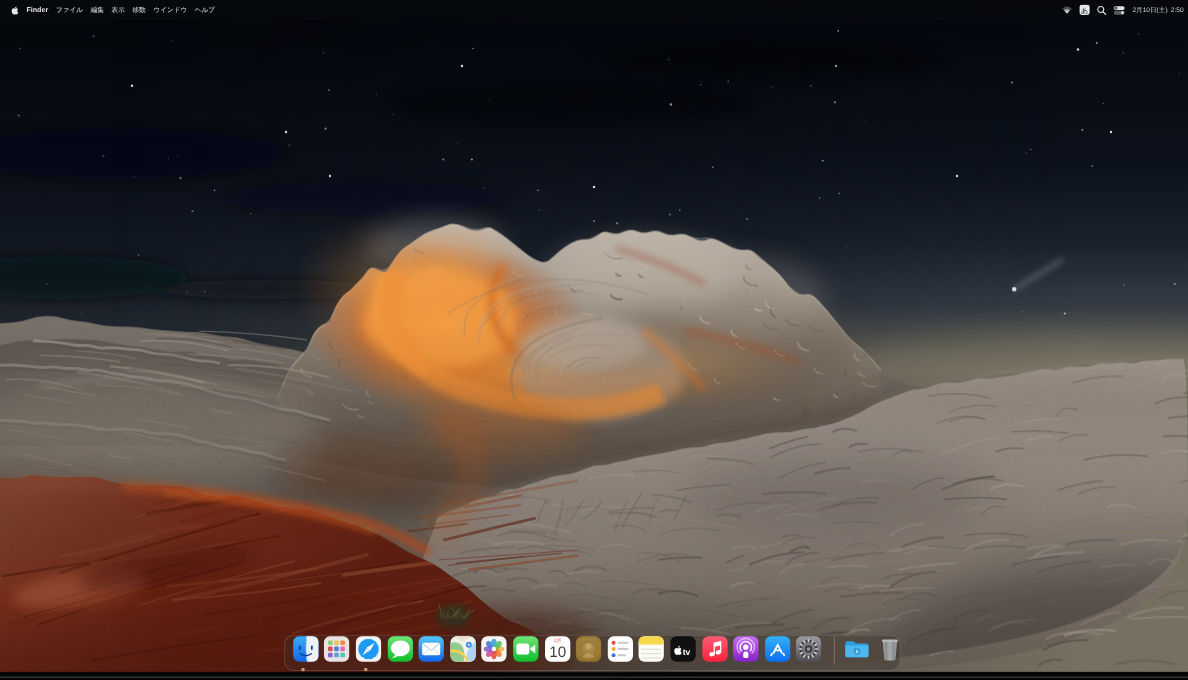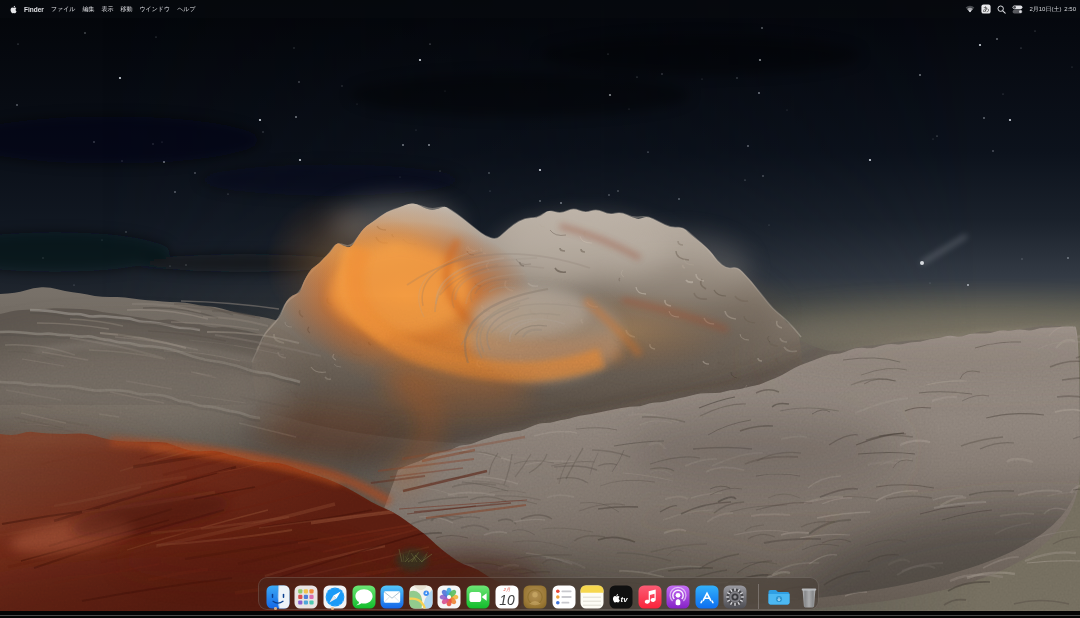--- a/index.html
+++ b/index.html
@@ -7,21 +7,21 @@
 #menubar { position:absolute; left:0; top:0; width:1080px; height:18px; background:rgba(8,10,15,0.68); display:flex; align-items:center; color:#dfe0e4; font-size:6px; }
 #menubar .apple { margin-left:10px; width:7px; height:9px; }
 #menubar .mi { margin-left:7px; letter-spacing:0; }
 #menubar .mi.b { font-weight:bold; margin-left:7px; font-size:6.5px; }
 #mright { margin-left:auto; display:flex; align-items:center; }
 #mright .ic { margin-right:6px; display:flex; align-items:center; }
 #mright .clock { margin-right:4px; font-size:6px; color:#d8d9dd; white-space:nowrap; }
 #dock { position:absolute; left:258px; top:577px; width:561px; height:33px; border-radius:9px;
   background:rgba(58,50,45,0.38); border:0.5px solid rgba(255,255,255,0.13);
   -webkit-backdrop-filter:blur(16px) saturate(1.3); backdrop-filter:blur(16px) saturate(1.3);
-  display:flex; align-items:flex-end; padding-left:4.5px;font-style:italic; }
+  display:flex; align-items:flex-start; padding-left:4.5px; }
 .di { width:24px; height:24px; margin:0 2.3px; flex:none; }
 .di svg { display:block; }
 #sep { width:1px; height:25px; background:rgba(255,255,255,0.22); margin:0 6px 0 8px; flex:none; }
 #botbar { position:absolute; left:0; top:611px; width:1080px; height:7px; background:#050505; }
 #botline { position:absolute; left:0; top:615px; width:1080px; height:1px; background:rgba(140,140,138,0.5); }
 .dot { position:absolute; width:2.5px; height:2.5px; border-radius:50%; background:rgba(240,185,130,0.85); }
 </style></head>
 <body>
 <div id="stage">
 <div id="wall"><svg width="1080" height="618" viewBox="0 0 1080 618">

